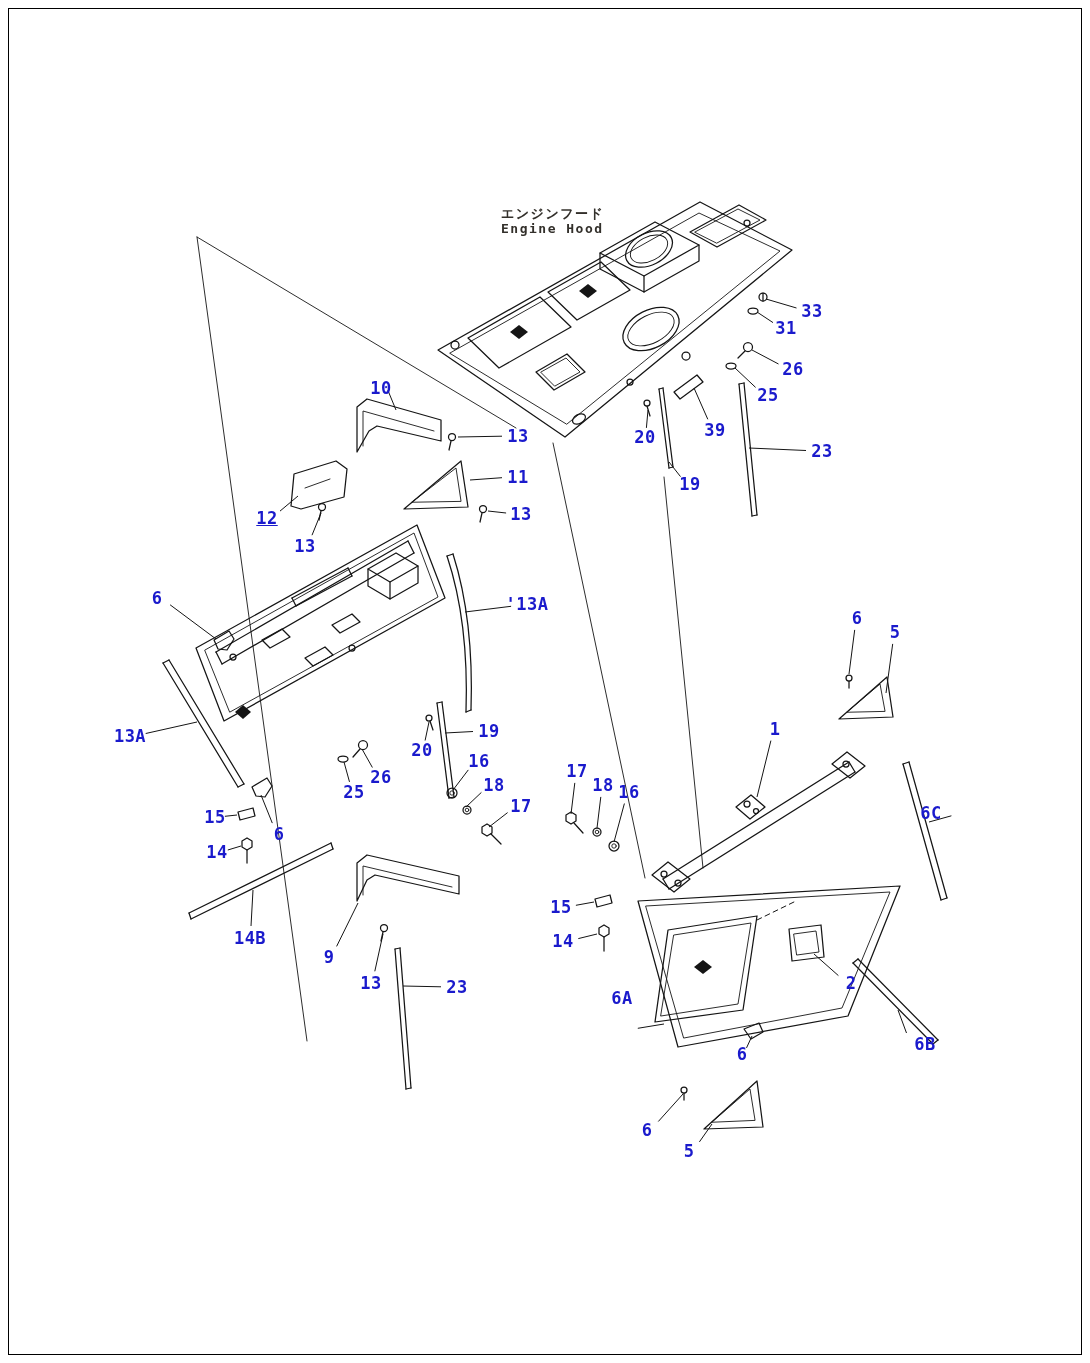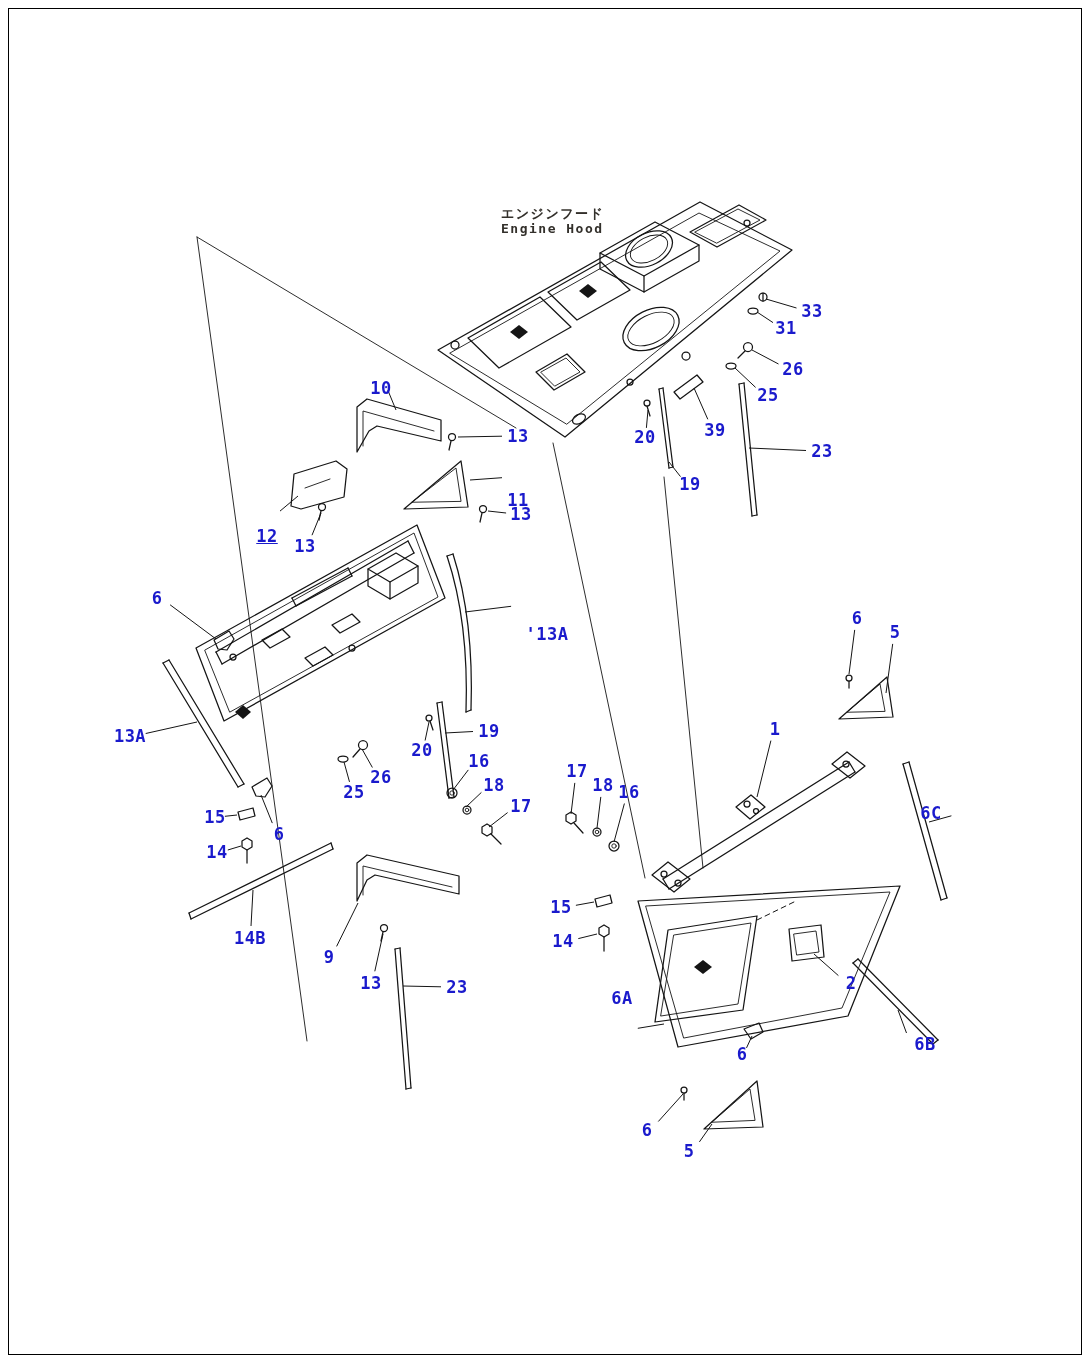--- a/index.html
+++ b/index.html
@@ -304,26 +304,26 @@
       <span class="callout" style="left: 812px; top: 311px;">33</span>
       <span class="callout" style="left: 786px; top: 328px;">31</span>
       <span class="callout" style="left: 793px; top: 369px;">26</span>
       <span class="callout" style="left: 768px; top: 395px;">25</span>
       <span class="callout" style="left: 715px; top: 430px;">39</span>
       <span class="callout" style="left: 645px; top: 437px;">20</span>
       <span class="callout" style="left: 822px; top: 451px;">23</span>
       <span class="callout" style="left: 690px; top: 484px;">19</span>
       <span class="callout" style="left: 381px; top: 360px; margin-top: 28px;">10</span>
       <span class="callout" style="left: 518px; top: 436px;">13</span>
-      <span class="callout" style="left: 518px; top: 500px; text-align: center;">11</span>
-      <span class="callout" style="left: 267px; top: 536px; text-decoration: underline;">12</span>
+      <span class="callout" style="left: 518px; top: 477px; text-align: center;">11</span>
+      <span class="callout" style="left: 267px; top: 518px; text-decoration: underline;">12</span>
       <span class="callout" style="left: 305px; top: 546px;">13</span>
       <span class="callout" style="left: 521px; top: 514px;">13</span>
       <span class="callout" style="left: 157px; top: 598px;">6</span>
-      <span class="callout" style="left: 527px; top: 634px; margin-left: 20px;">'13A</span>
+      <span class="callout" style="left: 527px; top: 604px;">'13A</span>
       <span class="callout" style="left: 857px; top: 618px;">6</span>
       <span class="callout" style="left: 895px; top: 632px;">5</span>
       <span class="callout" style="left: 130px; top: 736px;">13A</span>
       <span class="callout" style="left: 489px; top: 731px;">19</span>
       <span class="callout" style="left: 422px; top: 750px;">20</span>
       <span class="callout" style="left: 479px; top: 761px;">16</span>
       <span class="callout" style="left: 775px; top: 729px;">1</span>
       <span class="callout" style="left: 494px; top: 785px;">18</span>
       <span class="callout" style="left: 521px; top: 806px;">17</span>
       <span class="callout" style="left: 577px; top: 771px;">17</span>

